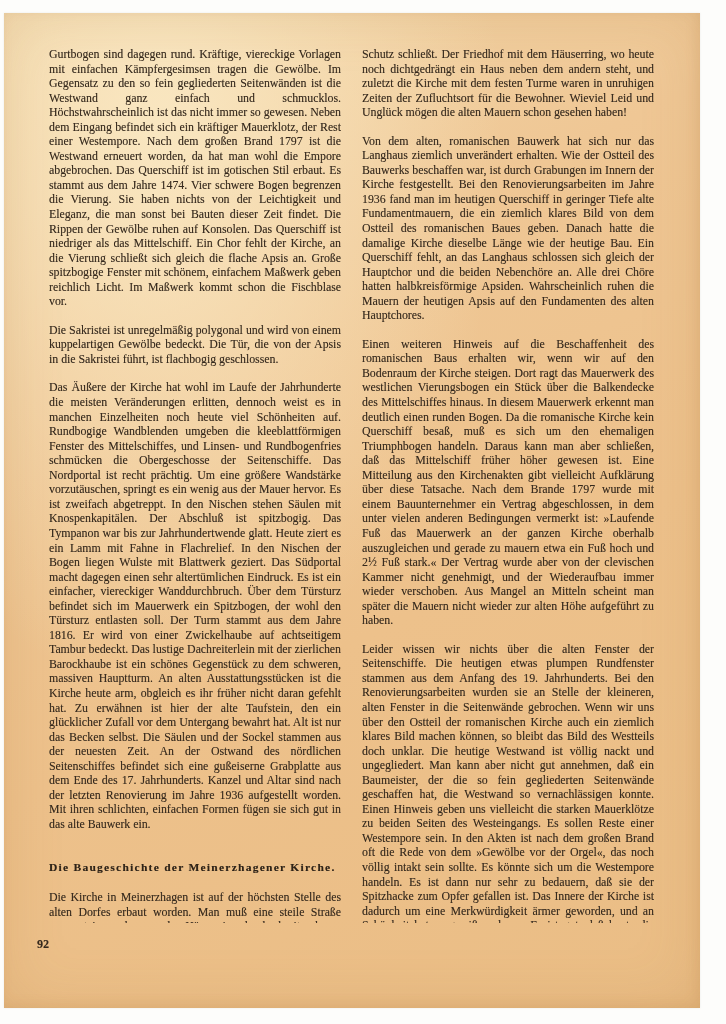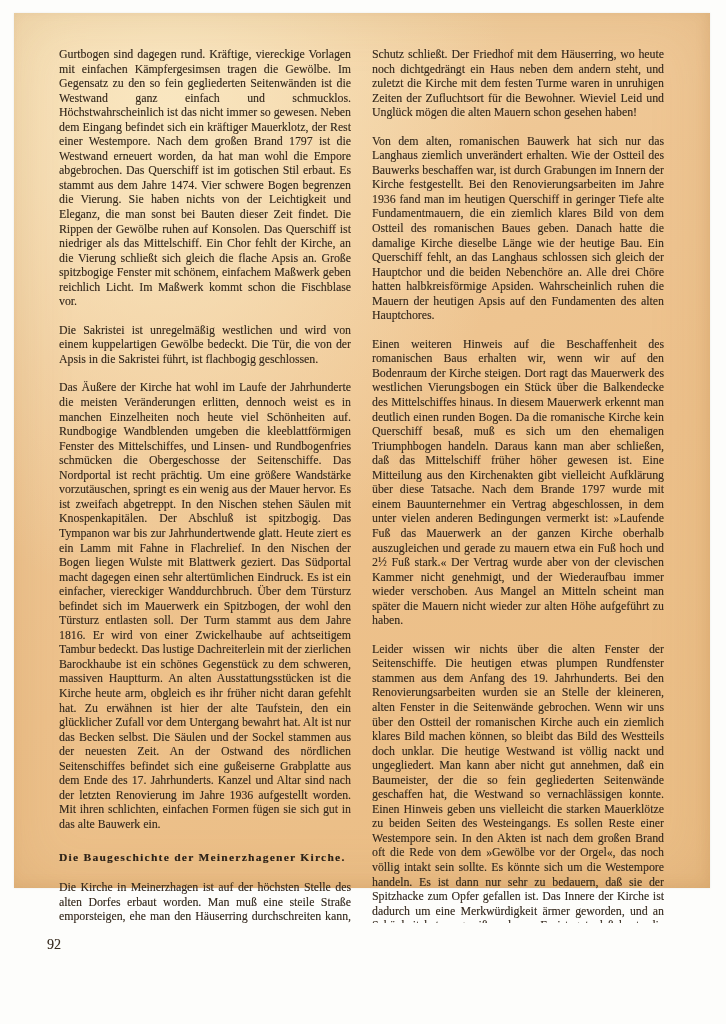--- a/index.html
+++ b/index.html
@@ -10,24 +10,24 @@
   }
   .canvas {
     position: relative;
     width: 726px;
     height: 1024px;
     background: #fdfdfb;
     overflow: hidden;
   }
   .page {
     position: absolute;
-    left: 14px;
+    left: 4px;
     top: 13px;
     width: 696px;
-    height: 875px;
+    height: 995px;
     background:
       radial-gradient(ellipse at 22% 12%, rgba(250,233,196,0.9) 0%, rgba(250,233,196,0) 45%),
       linear-gradient(155deg, #f3d8ab 0%, #efc795 30%, #edc18b 60%, #eabd85 100%);
     box-shadow:
       inset 0 0 60px rgba(170,115,55,0.18),
       inset -3px -3px 12px rgba(170,115,55,0.15),
       0 0 2px rgba(0,0,0,0.08);
   }
   .col {
     position: absolute;
@@ -41,46 +41,47 @@
     text-align: justify;
     overflow-wrap: break-word;
   }
   .col-left  { left: 45px;  }
   .col-right { left: 358px; }
   .col p {
     margin: 0 0 14px 0;
     text-shadow: 0.2px 0.2px 0 rgba(53,41,29,0.35);
   }
   .heading {
-    margin: 19px 0 15px 0;
+    margin: 29px 0 15px 0;
     font-size: 11.4px;
     font-weight: bold;
     letter-spacing: 1.3px;
     text-align: left;
     color: #2e2318;
     text-shadow: 0.3px 0.3px 0 rgba(46,35,24,0.4);
   }
   .page-number {
     position: absolute;
     left: 33px;
     top: 924px;
-    font-size: 14px;
+    font-size: 12px;
     color: #35291d;
     text-shadow: 0.2px 0.2px 0 rgba(53,41,29,0.35);
+    font-weight: bold;
   }
 </style>
 </head>
 <body>
 
 <div class="canvas">
   <div class="page">
 
     <div class="col col-left">
       <p>Gurtbogen sind dagegen rund. Kräftige, viereckige Vorlagen mit einfachen Kämpfergesimsen tragen die Gewölbe. Im Gegensatz zu den so fein gegliederten Seitenwänden ist die Westwand ganz einfach und schmucklos. Höchstwahrscheinlich ist das nicht immer so gewesen. Neben dem Eingang befindet sich ein kräftiger Mauerklotz, der Rest einer Westempore. Nach dem großen Brand 1797 ist die Westwand erneuert worden, da hat man wohl die Empore abgebrochen. Das Querschiff ist im gotischen Stil erbaut. Es stammt aus dem Jahre 1474. Vier schwere Bogen begrenzen die Vierung. Sie haben nichts von der Leichtigkeit und Eleganz, die man sonst bei Bauten dieser Zeit findet. Die Rippen der Gewölbe ruhen auf Konsolen. Das Querschiff ist niedriger als das Mittelschiff. Ein Chor fehlt der Kirche, an die Vierung schließt sich gleich die flache Apsis an. Große spitzbogige Fenster mit schönem, einfachem Maßwerk geben reichlich Licht. Im Maßwerk kommt schon die Fischblase vor.</p>
-      <p>Die Sakristei ist unregelmäßig westlichen und wird von einem kuppelartigen Gewölbe bedeckt. Die Tür, die von der Apsis in die Sakristei führt, ist flachbogig geschlossen.</p>
+      <p>Die Sakristei ist unregelmäßig polygonal und wird von einem kuppelartigen Gewölbe bedeckt. Die Tür, die von der Apsis in die Sakristei führt, ist flachbogig geschlossen.</p>
       <p>Das Äußere der Kirche hat wohl im Laufe der Jahrhunderte die meisten Veränderungen erlitten, dennoch weist es in manchen Einzelheiten noch heute viel Schönheiten auf. Rundbogige Wandblenden umgeben die kleeblattförmigen Fenster des Mittelschiffes, und Linsen- und Rundbogenfries schmücken die Obergeschosse der Seitenschiffe. Das Nordportal ist recht prächtig. Um eine größere Wandstärke vorzutäuschen, springt es ein wenig aus der Mauer hervor. Es ist zweifach abgetreppt. In den Nischen stehen Säulen mit Knospenkapitälen. Der Abschluß ist spitzbogig. Das Tympanon war bis zur Jahrhundertwende glatt. Heute ziert es ein Lamm mit Fahne in Flachrelief. In den Nischen der Bogen liegen Wulste mit Blattwerk geziert. Das Südportal macht dagegen einen sehr altertümlichen Eindruck. Es ist ein einfacher, viereckiger Wanddurchbruch. Über dem Türsturz befindet sich im Mauerwerk ein Spitzbogen, der wohl den Türsturz entlasten soll. Der Turm stammt aus dem Jahre 1816. Er wird von einer Zwickelhaube auf achtseitigem Tambur bedeckt. Das lustige Dachreiterlein mit der zierlichen Barockhaube ist ein schönes Gegenstück zu dem schweren, massiven Hauptturm. An alten Ausstattungsstücken ist die Kirche heute arm, obgleich es ihr früher nicht daran gefehlt hat. Zu erwähnen ist hier der alte Taufstein, den ein glücklicher Zufall vor dem Untergang bewahrt hat. Alt ist nur das Becken selbst. Die Säulen und der Sockel stammen aus der neuesten Zeit. An der Ostwand des nördlichen Seitenschiffes befindet sich eine gußeiserne Grabplatte aus dem Ende des 17. Jahrhunderts. Kanzel und Altar sind nach der letzten Renovierung im Jahre 1936 aufgestellt worden. Mit ihren schlichten, einfachen Formen fügen sie sich gut in das alte Bauwerk ein.</p>
       <h2 class="heading">Die Baugeschichte der Meinerzhagener Kirche.</h2>
       <p>Die Kirche in Meinerzhagen ist auf der höchsten Stelle des alten Dorfes erbaut worden. Man muß eine steile Straße emporsteigen, ehe man den Häuserring durchschreiten kann, der den Friedhof umgibt, auf dem dichtgedrängt Linden stehen. Fast verhindern sie den Blick auf die Kirche. Nach Norden und Westen zu fällt das Gelände steil, fast senkrecht ab. Dort hat man die Steine gebrochen, die man zum Bau der Kirche und der Häuser nötig hatte. Bei den schlechten Wegen im Mittelalter war der Transport des schweren Steinmaterials natürlich sehr schwierig, darum brach man die Steine möglichst an Ort und Stelle. Gleichzeitig schuf man dabei die steilen Abhänge, die dem Dorf und der Kirche in unruhigen Zeiten</p>
     </div>
 
     <div class="col col-right">
       <p>Schutz schließt. Der Friedhof mit dem Häuserring, wo heute noch dichtgedrängt ein Haus neben dem andern steht, und zuletzt die Kirche mit dem festen Turme waren in unruhigen Zeiten der Zufluchtsort für die Bewohner. Wieviel Leid und Unglück mögen die alten Mauern schon gesehen haben!</p>
       <p>Von dem alten, romanischen Bauwerk hat sich nur das Langhaus ziemlich unverändert erhalten. Wie der Ostteil des Bauwerks beschaffen war, ist durch Grabungen im Innern der Kirche festgestellt. Bei den Renovierungsarbeiten im Jahre 1936 fand man im heutigen Querschiff in geringer Tiefe alte Fundamentmauern, die ein ziemlich klares Bild von dem Ostteil des romanischen Baues geben. Danach hatte die damalige Kirche dieselbe Länge wie der heutige Bau. Ein Querschiff fehlt, an das Langhaus schlossen sich gleich der Hauptchor und die beiden Nebenchöre an. Alle drei Chöre hatten halbkreisförmige Apsiden. Wahrscheinlich ruhen die Mauern der heutigen Apsis auf den Fundamenten des alten Hauptchores.</p>
       <p>Einen weiteren Hinweis auf die Beschaffenheit des romanischen Baus erhalten wir, wenn wir auf den Bodenraum der Kirche steigen. Dort ragt das Mauerwerk des westlichen Vierungsbogen ein Stück über die Balkendecke des Mittelschiffes hinaus. In diesem Mauerwerk erkennt man deutlich einen runden Bogen. Da die romanische Kirche kein Querschiff besaß, muß es sich um den ehemaligen Triumphbogen handeln. Daraus kann man aber schließen, daß das Mittelschiff früher höher gewesen ist. Eine Mitteilung aus den Kirchenakten gibt vielleicht Aufklärung über diese Tatsache. Nach dem Brande 1797 wurde mit einem Bauunternehmer ein Vertrag abgeschlossen, in dem unter vielen anderen Bedingungen vermerkt ist: »Laufende Fuß das Mauerwerk an der ganzen Kirche oberhalb auszugleichen und gerade zu mauern etwa ein Fuß hoch und 2½ Fuß stark.« Der Vertrag wurde aber von der clevischen Kammer nicht genehmigt, und der Wiederaufbau immer wieder verschoben. Aus Mangel an Mitteln scheint man später die Mauern nicht wieder zur alten Höhe aufgeführt zu haben.</p>
       <p>Leider wissen wir nichts über die alten Fenster der Seitenschiffe. Die heutigen etwas plumpen Rundfenster stammen aus dem Anfang des 19. Jahrhunderts. Bei den Renovierungsarbeiten wurden sie an Stelle der kleineren, alten Fenster in die Seitenwände gebrochen. Wenn wir uns über den Ostteil der romanischen Kirche auch ein ziemlich klares Bild machen können, so bleibt das Bild des Westteils doch unklar. Die heutige Westwand ist völlig nackt und ungegliedert. Man kann aber nicht gut annehmen, daß ein Baumeister, der die so fein gegliederten Seitenwände geschaffen hat, die Westwand so vernachlässigen konnte. Einen Hinweis geben uns vielleicht die starken Mauerklötze zu beiden Seiten des Westeingangs. Es sollen Reste einer Westempore sein. In den Akten ist nach dem großen Brand oft die Rede von dem »Gewölbe vor der Orgel«, das noch völlig intakt sein sollte. Es könnte sich um die Westempore handeln. Es ist dann nur sehr zu bedauern, daß sie der Spitzhacke zum Opfer gefallen ist. Das Innere der Kirche ist dadurch um eine Merkwürdigkeit ärmer geworden, und an Schönheit hat es gewiß verloren. Es ist gut, daß heute die Orgel die kahle Fläche fast ganz bedeckt.</p>

